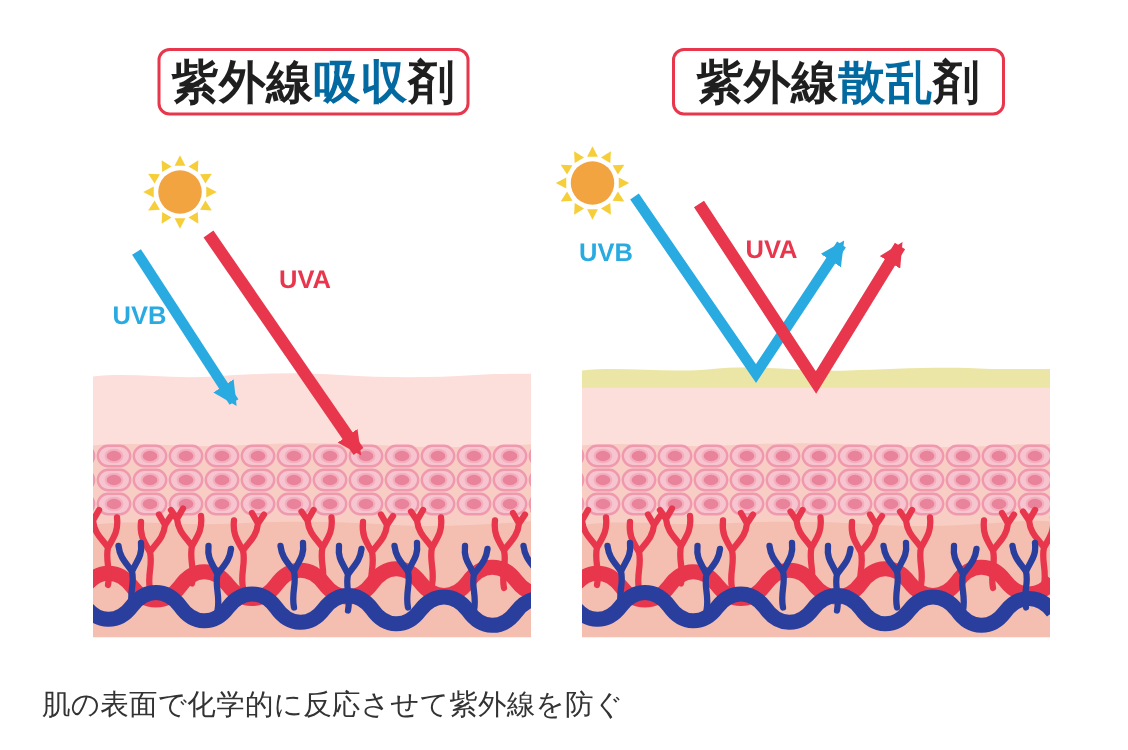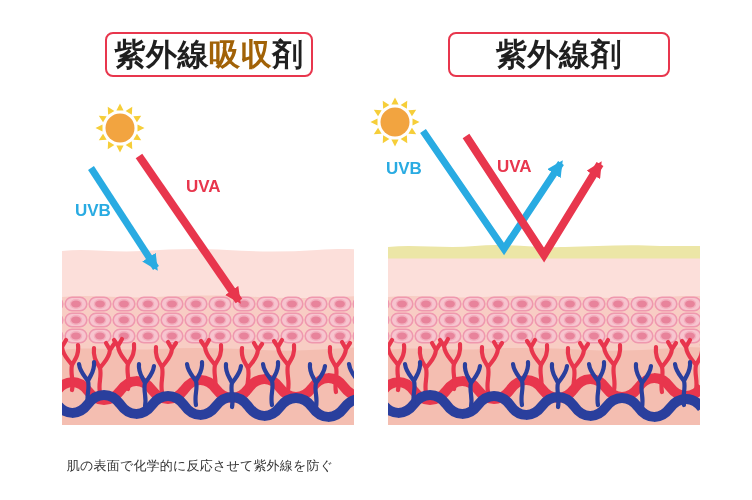--- a/index.html
+++ b/index.html
@@ -7,25 +7,25 @@
     position:relative;width:752px;height:500px;background:#ffffff;
     overflow:hidden;font-family:"Liberation Sans","DejaVu Sans",sans-serif;
   }
   .stage svg{position:absolute;left:0;top:0;}
   .title-box{
     position:absolute;height:45px;border:2.5px solid #e8364d;border-radius:8px;
     background:#ffffff;display:flex;align-items:flex-start;justify-content:center;
     font-size:31px;font-weight:700;color:#1f1f1f;letter-spacing:0.5px;
     box-sizing:border-box;white-space:nowrap;
   }
-  .title-box .hl{color:#a16207;}
+  .title-box .hl{color:#0369a1;}
   .tb-left{left:105px;top:32px;width:208px;}
   .tb-right{left:448px;top:32px;width:222px;}
   .caption{
-    position:absolute;top:457px;font-size:13px;color:#333333;
+    position:absolute;top:457px;font-size:19px;color:#333333;
     text-align:center;white-space:nowrap;letter-spacing:0.2px;
   }
   .cap-left{left:28px;width:344px;}
   .cap-right{left:372px;width:380px;}
   .uv-label{font-size:17px;font-weight:700;font-family:"Liberation Sans","DejaVu Sans",sans-serif;}
   .lbl-cyan{fill:#29abe2;}
   .lbl-red{fill:#e8364d;}
 </style>
 </head>
 <body>
@@ -125,18 +125,19 @@
   </svg>
 
   <div class="title-box tb-left">
     <span>紫外線</span>
       <span class="hl">吸収</span>
       <span>剤</span>
   </div>
 
   <div class="title-box tb-right">
     <span>紫外線</span>
+      <span class="hl">散乱</span>
       <span>剤</span>
   </div>
 
   <div class="caption cap-left">肌の表面で化学的に反応させて紫外線を防ぐ</div>
 
 </div>
 
 </body></html>

